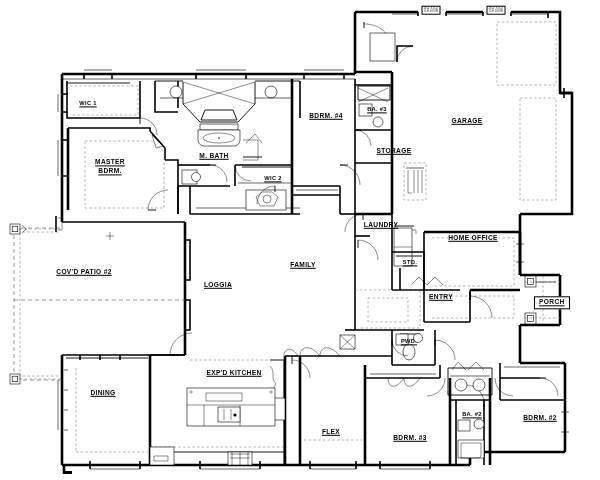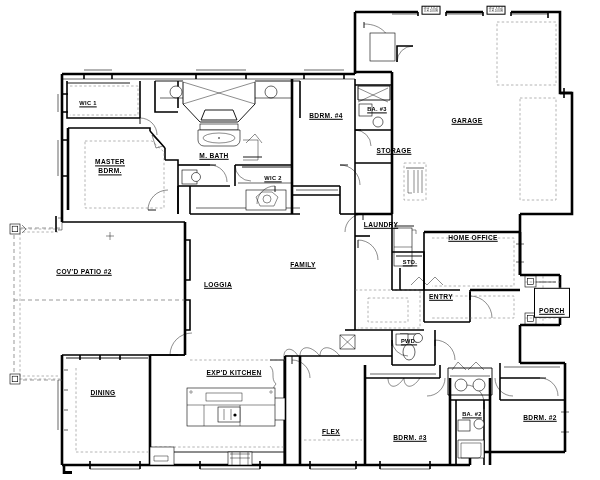--- a/index.html
+++ b/index.html
@@ -46,21 +46,21 @@
     font-size: 6.2px;
     line-height: 7.2px;
   }
   .room-label.two-line {
     line-height: 8.6px;
   }
   .boxed-label {
     position: absolute;
     border: 1px solid #000;
     background: #fff;
-    padding: 18px 3px 2px 3px;
+    padding: 1px 3px 2px 3px;
     transform: translate(0, -50%);
   }
   .boxed-label .room-label {
     position: static;
     transform: scaleX(0.92);
     display: block;
   }
   .dim-tag {
     position: absolute;
     font-family: "Liberation Sans", sans-serif;

